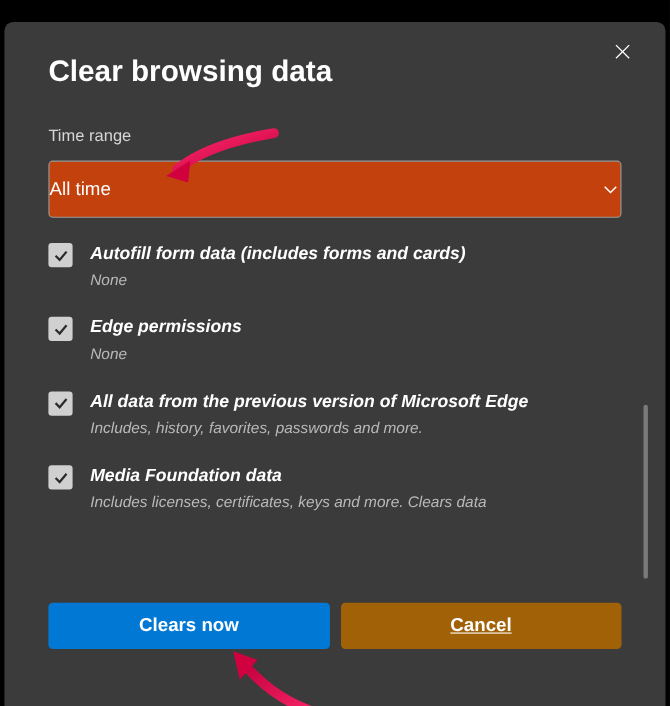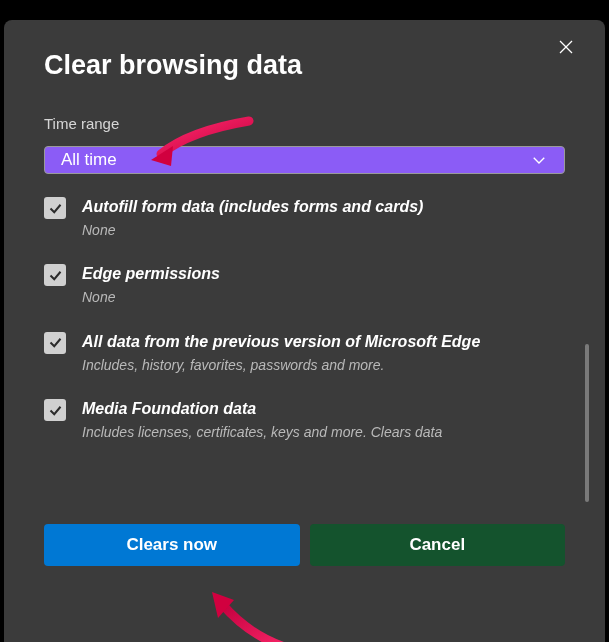--- a/index.html
+++ b/index.html
@@ -40,29 +40,29 @@
       margin-top: 8px;
     }
     .field-label {
       font-size: 15px;
       color: #d6d6d6;
       padding: 0 40px;
       margin-top: 34px;
     }
     .select {
       margin: 14px 40px 0 40px;
-      height: 28px;
+      height: 52px;
       border: 1px solid #9a9a9a;
       border-radius: 4px;
       display: flex;
       align-items: center;
       justify-content: space-between;
-      padding: 0 16px;
-      cursor: pointer;
-      background: #8b5cf6;
+      padding: 0 0;
+      cursor: pointer;
+      background: #c2410c;
     }
     .select .sel-text {
       font-size: 17px;
       color: #fff;
     }
     .select svg { width: 18px; height: 18px; color: #fff; }
     .list-wrap {
       margin: 22px 12px 0 40px;
       position: relative;
       height: 316px;
@@ -130,22 +130,23 @@
       align-items: center;
       justify-content: center;
       cursor: pointer;
       border: none;
     }
     .btn-primary {
       background: #0078d4;
       color: #fff;
     }
     .btn-secondary {
-      background: #14532d;
-      color: #fff;
+      background: #a16207;
+      color: #fff;
+      text-decoration: underline;
     }
     
     .arrow {
       position: absolute;
       pointer-events: none;
     }
   </style>
 </head>
 <body>
 

